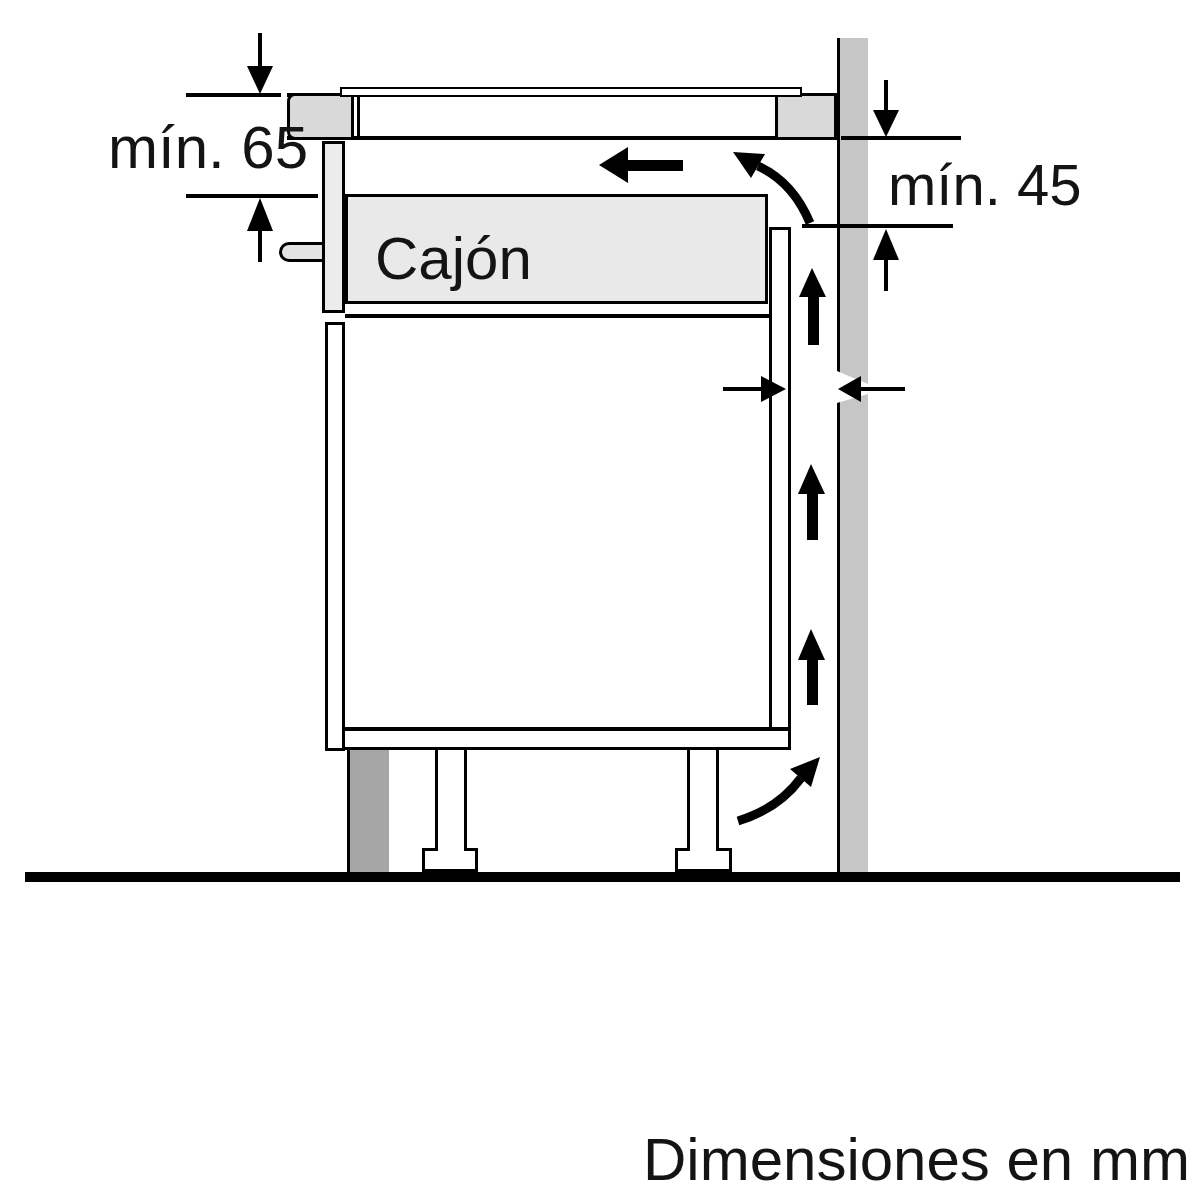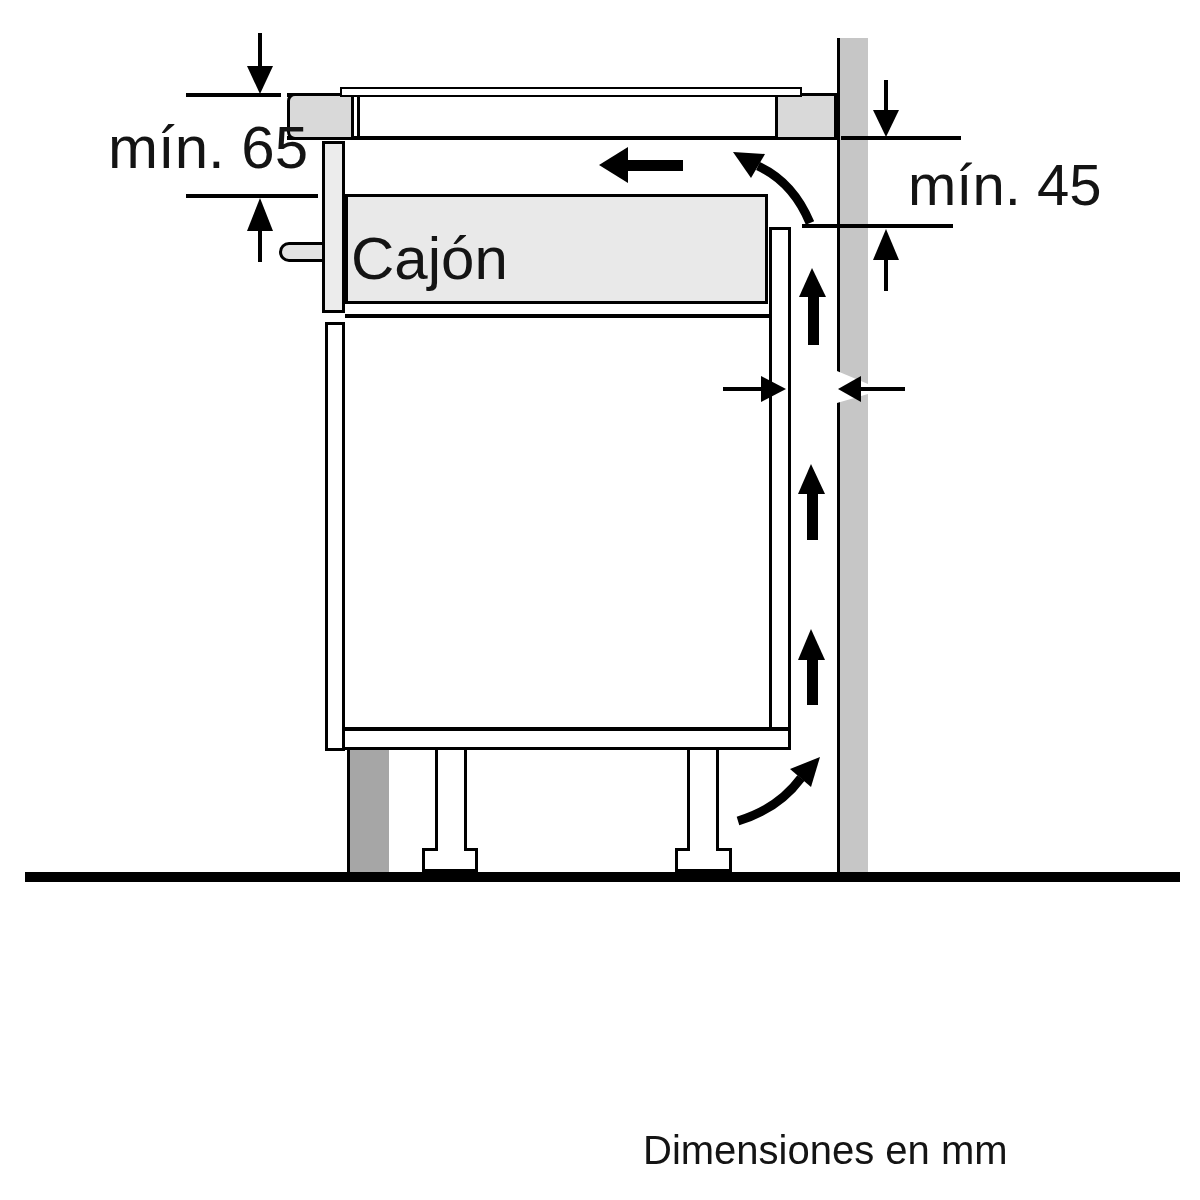--- a/index.html
+++ b/index.html
@@ -38,21 +38,21 @@
   <div class="abs endblock" style="left:287px;top:93px;width:67px;height:47px;border-radius:8px 0 0 8px;"></div>
   <div class="abs vline" style="left:357px;top:96px;height:41px;"></div>
   <div class="abs endblock" style="left:775px;top:93px;width:62px;height:47px;"></div>
   <div class="abs glass" style="left:340px;top:87px;width:462px;height:10px;"></div>
 
   <div class="abs frontstrip" style="left:322px;top:141px;width:23px;height:172px;"></div>
   <div class="abs handle" style="left:279px;top:242px;width:46px;height:20px;"></div>
   <div class="abs doorstrip" style="left:325px;top:322px;width:20px;height:429px;"></div>
 
   <div class="abs drawer" style="left:345px;top:194px;width:423px;height:110px;">
-    <div class="lbl" style="left:3px;top:32px;font-size:60px;line-height:1;">Cajón</div>
+    <div class="lbl" style="left:27px;top:32px;font-size:60px;line-height:1;">Cajón</div>
   </div>
   <div class="abs dimline" style="left:345px;top:314px;width:424px;"></div>
 
   <div class="abs backpanel" style="left:769px;top:227px;width:22px;height:521px;"></div>
   <div class="abs bottomband" style="left:345px;top:727px;width:446px;height:23px;"></div>
   <div class="abs plinth" style="left:347px;top:750px;width:42px;height:122px;"></div>
 
   <div class="abs legfoot" style="left:422px;top:848px;width:56px;height:24px;"></div>
   <div class="abs legcol" style="left:435px;top:750px;width:32px;height:101px;"></div>
   <div class="abs legfoot" style="left:675px;top:848px;width:57px;height:24px;"></div>
@@ -114,16 +114,16 @@
       <path d="M 810 223 Q 793 182 758 166" fill="none" stroke="#000" stroke-width="9"></path>
       <polygon points="733,152 765,154 751,178" fill="#000"></polygon>
     </g>
     <g>
       <path d="M 738 821 Q 778 809 801 778" fill="none" stroke="#000" stroke-width="9"></path>
       <polygon points="820,757 811,787 790,769" fill="#000"></polygon>
     </g>
   </svg>
 
   <div class="lbl" style="left:108px;top:118px;font-size:60px;line-height:1;">mín. 65</div>
-  <div class="lbl" style="left:888px;top:156px;font-size:58px;line-height:1;margin-left:20px;">mín. 45</div>
-  <div class="lbl" style="left:643px;top:1130px;font-size:40px;line-height:1;">Dimensiones en mm</div>
+  <div class="lbl" style="left:888px;top:156px;font-size:58px;line-height:1;">mín. 45</div>
+  <div class="lbl" style="left:643px;top:1130px;font-size:60px;line-height:1;">Dimensiones en mm</div>
 
 </div>
 
 </body></html>

